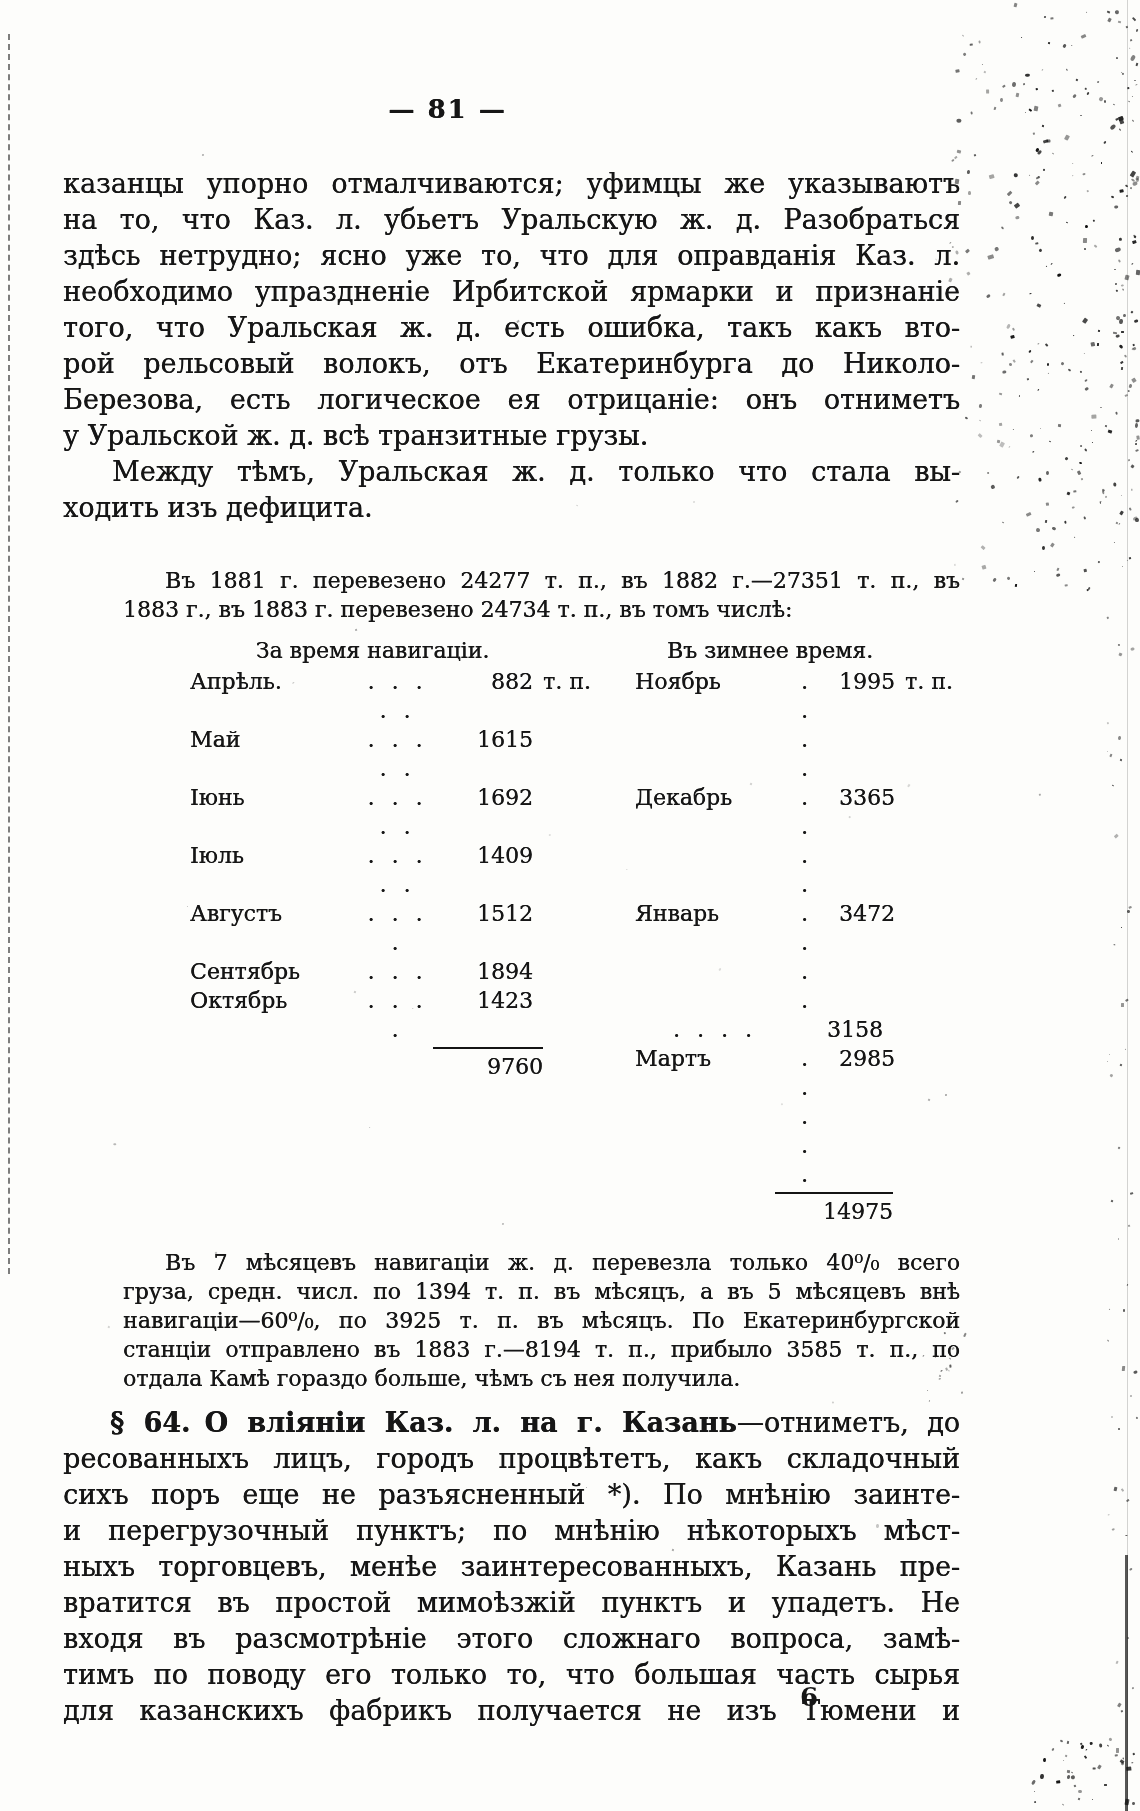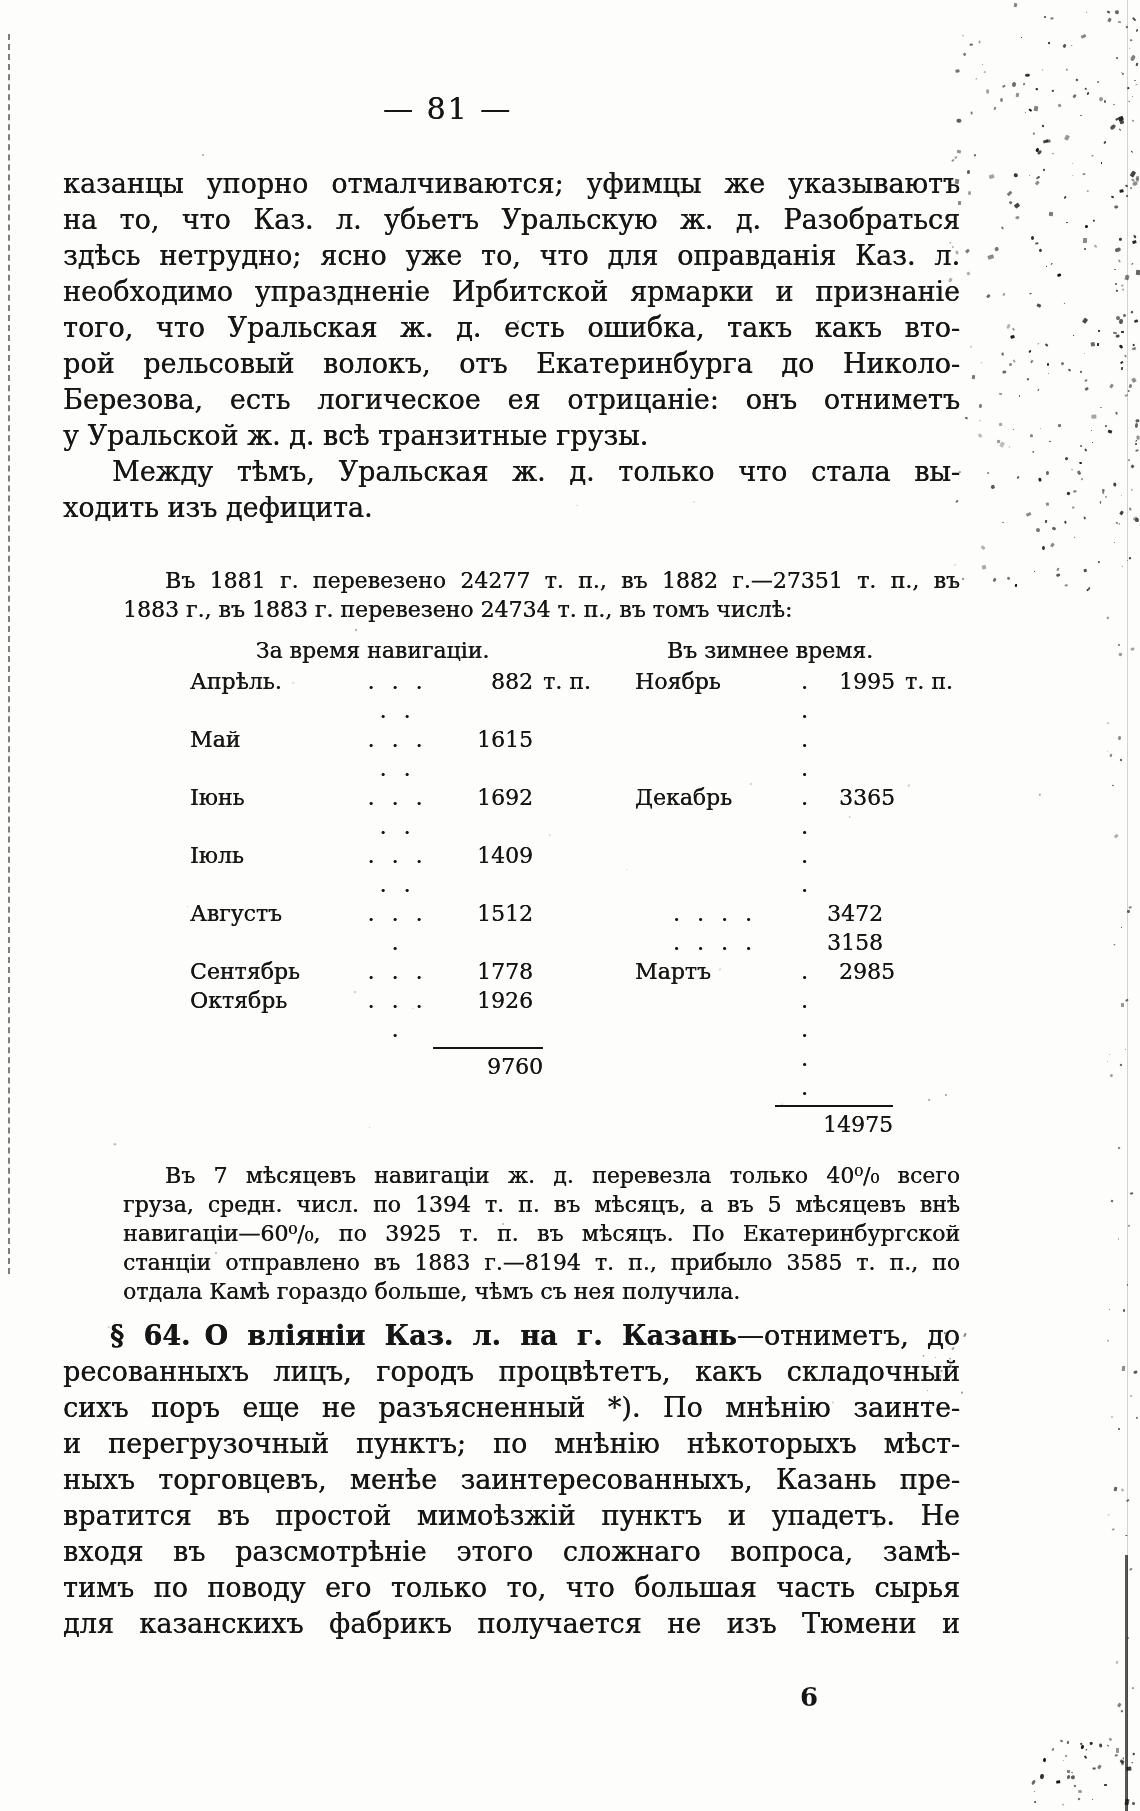--- a/index.html
+++ b/index.html
@@ -19,24 +19,25 @@
   .line{
     white-space:nowrap;
     text-align:justify;
     text-align-last:justify;
   }
   .line-last{text-align-last:left;}
 
   
   .pageno{
     margin-top:92px;
-    font-size:30px;line-height:34px;
+    font-size:26px;line-height:34px;
     text-align:center;
     transform:translateX(-64px);
     letter-spacing:2px;
+    font-weight:bold;
   }
 
   
   .mainpar{font-size:27px;line-height:36px;}
   .p1{margin-top:40px;}
   .p2 .line:first-child{text-indent:49px;}
 
   
   .smallpar{font-size:22px;line-height:29px;margin-left:60px;width:837px;}
   .stat-intro{margin-top:40px;}
@@ -152,27 +153,27 @@
             </div>
             <div class="trow">
               <span class="tlabel">Августъ</span>
               <span class="tleader">. . . .</span>
               <span class="tvalue">1512</span>
               <span class="tunit"></span>
             </div>
             <div class="trow">
               <span class="tlabel">Сентябрь</span>
               <span class="tleader">. . .</span>
-              <span class="tvalue">1778</span>
+              <span class="tvalue">1894</span>
               <span class="tunit"></span>
             </div>
             <div class="trow">
               <span class="tlabel">Октябрь</span>
               <span class="tleader">. . . .</span>
-              <span class="tvalue">1926</span>
+              <span class="tvalue">1423</span>
               <span class="tunit"></span>
             </div>
           </div>
         <div class="trule"></div>
         <div class="ttotal">9760</div>
       </div>
       <div class="tcol tcol-right">
         <div class="theader">Въ зимнее время.</div>
         <div>
             <div class="trow">
@@ -181,20 +182,21 @@
               <span class="tvalue">1995</span>
               <span class="tunit">т. п.</span>
             </div>
             <div class="trow">
               <span class="tlabel">Декабрь</span>
               <span class="tleader">. . . .</span>
               <span class="tvalue">3365</span>
               <span class="tunit"></span>
             </div>
             <div class="trow">
+              <span class="tlabel">Январь</span>
               <span class="tleader">. . . .</span>
               <span class="tvalue">3472</span>
               <span class="tunit"></span>
             </div>
             <div class="trow">
               <span class="tleader">. . . .</span>
               <span class="tvalue">3158</span>
               <span class="tunit"></span>
             </div>
             <div class="trow">

